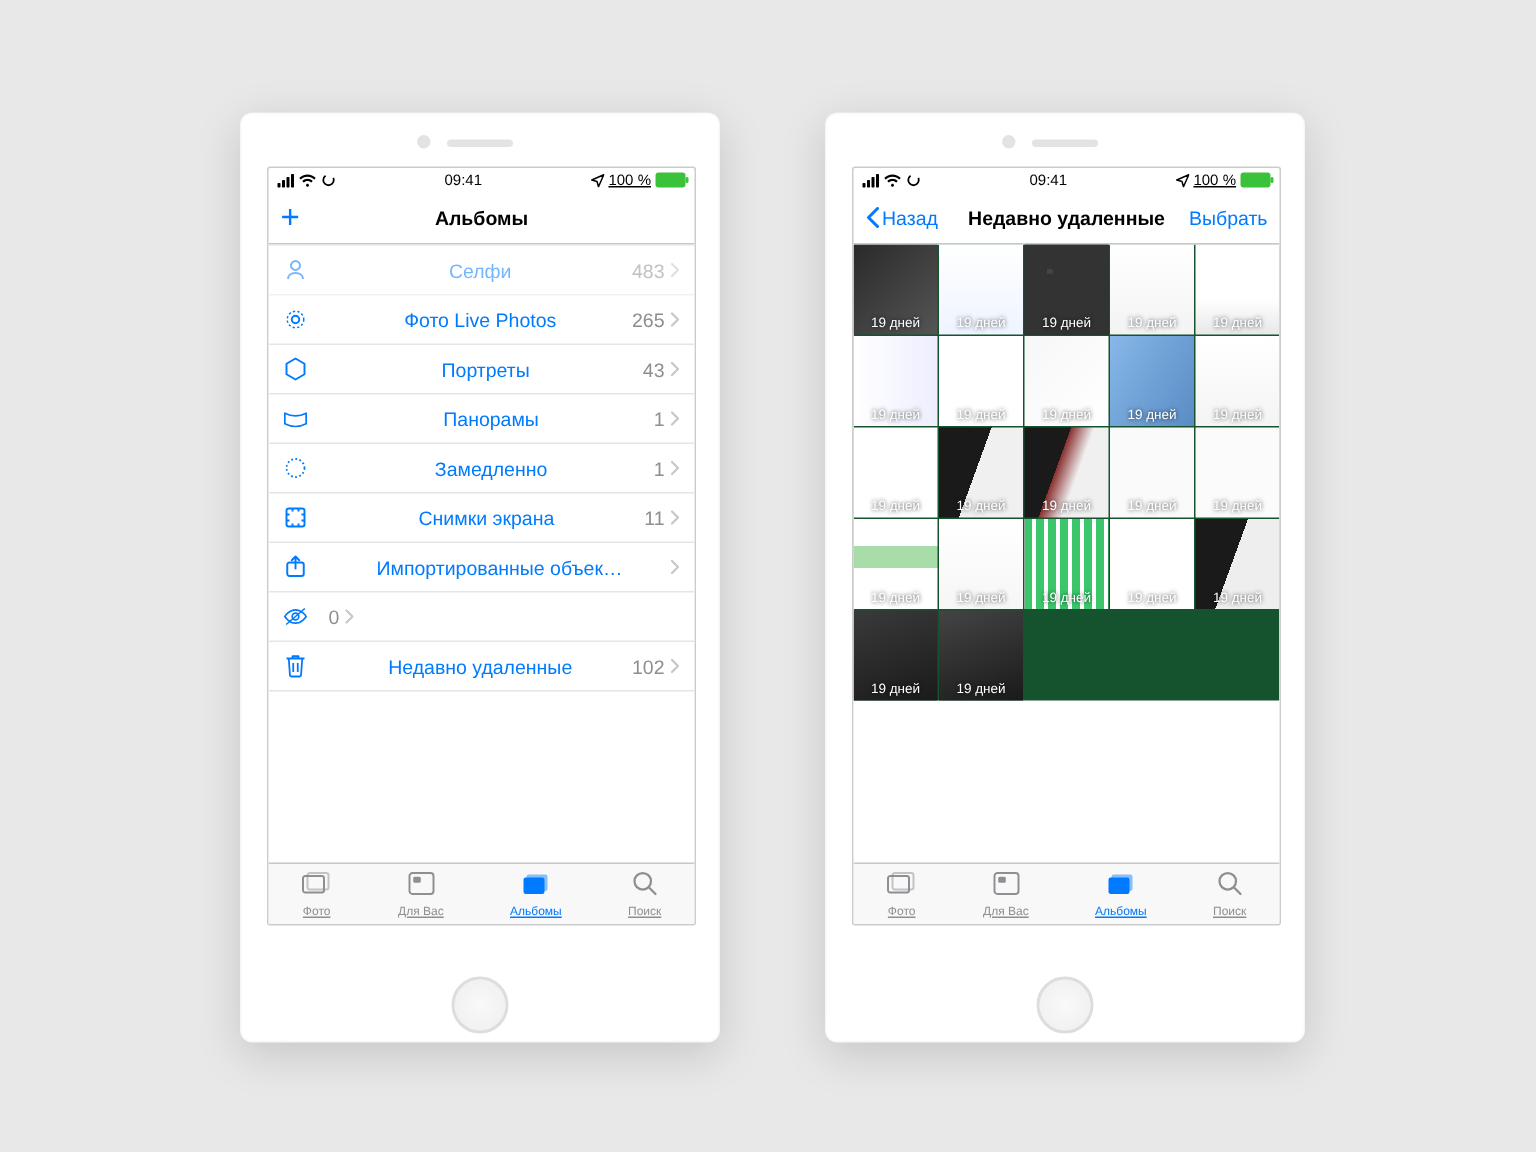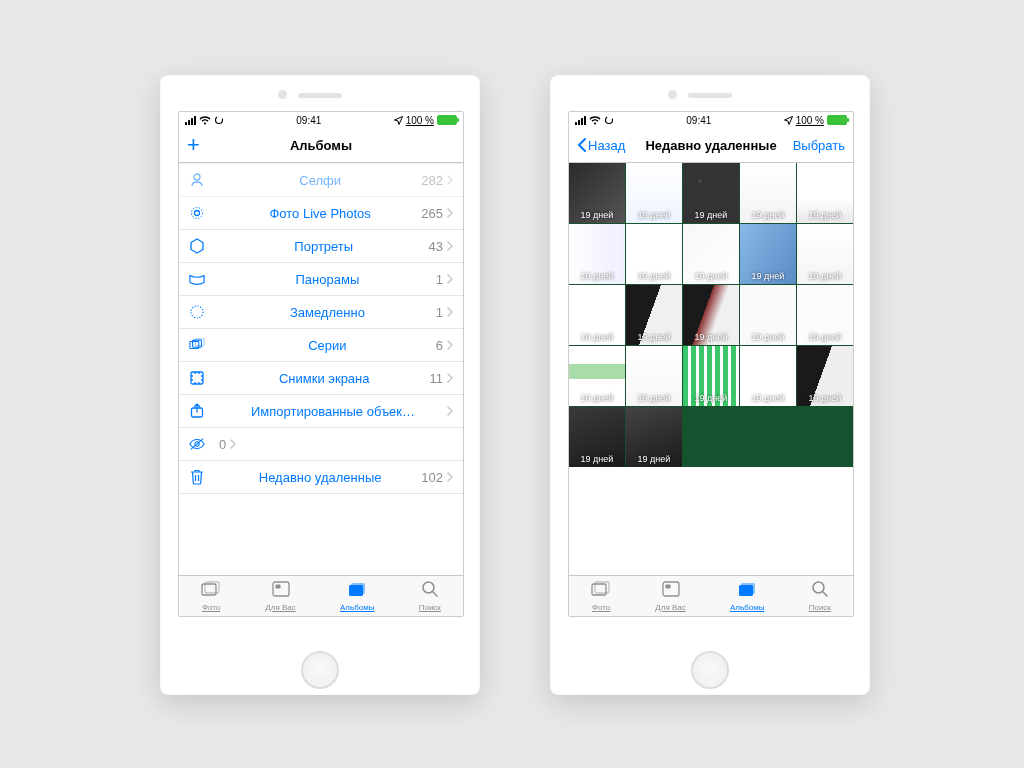--- a/index.html
+++ b/index.html
@@ -143,21 +143,21 @@
     <div class="content" style="overflow-y:hidden;text-align:center;">
       <div id="rows1">
           <div class="listrow firstrow" style="opacity: 0.55;">
             <span class="licon">
               <svg width="16" height="16" viewBox="0 0 16 16">
                 <circle cx="8" cy="5" r="3" stroke="#007aff" fill="none" stroke-width="1.3"></circle>
                 <path d="M3 14c0-2.5 2.2-4 5-4s5 1.5 5 4" stroke="#007aff" fill="none" stroke-width="1.3"></path>
               </svg>
             </span>
             <span class="llabel">Селфи</span>
-            <span class="lcount">282</span>
+            <span class="lcount">483</span>
             <span class="chev">
               <svg width="6" height="10" viewBox="0 0 6 10">
                 <path d="M1 1l4 4-4 4" stroke="#c7c7cc" stroke-width="1.5" fill="none" stroke-linecap="round" stroke-linejoin="round"></path>
               </svg>
             </span>
           </div>
           <div class="listrow">
             <span class="licon">
               <svg width="16" height="16" viewBox="0 0 16 16">
                 <circle cx="8" cy="8" r="2.5" stroke="#007aff" fill="none" stroke-width="1.3"></circle>
@@ -201,36 +201,20 @@
             </span>
           </div>
           <div class="listrow">
             <span class="licon">
               <svg width="16" height="16" viewBox="0 0 16 16">
                 <circle cx="8" cy="8" r="6" stroke="#007aff" fill="none" stroke-width="1.2" stroke-dasharray="1.2 1.6"></circle>
               </svg>
             </span>
             <span class="llabel">Замедленно</span>
             <span class="lcount">1</span>
-            <span class="chev">
-              <svg width="6" height="10" viewBox="0 0 6 10">
-                <path d="M1 1l4 4-4 4" stroke="#c7c7cc" stroke-width="1.5" fill="none" stroke-linecap="round" stroke-linejoin="round"></path>
-              </svg>
-            </span>
-          </div>
-          <div class="listrow">
-            <span class="licon">
-              <svg width="18" height="14" viewBox="0 0 18 14">
-                <rect x="1" y="3" width="10" height="8" rx="1" stroke="#007aff" fill="none" stroke-width="1.2"></rect>
-                <rect x="4" y="1.5" width="10" height="8" rx="1" stroke="#007aff" fill="none" stroke-width="1.2"></rect>
-                <rect x="7" y="0" width="10" height="8" rx="1" stroke="#007aff" fill="none" stroke-width="1.2" opacity=".4"></rect>
-              </svg>
-            </span>
-            <span class="llabel">Серии</span>
-            <span class="lcount">6</span>
             <span class="chev">
               <svg width="6" height="10" viewBox="0 0 6 10">
                 <path d="M1 1l4 4-4 4" stroke="#c7c7cc" stroke-width="1.5" fill="none" stroke-linecap="round" stroke-linejoin="round"></path>
               </svg>
             </span>
           </div>
           <div class="listrow">
             <span class="licon">
               <svg width="16" height="16" viewBox="0 0 16 16">
                 <rect x="2" y="2" width="12" height="12" rx="1.5" stroke="#007aff" fill="none" stroke-width="1.3"></rect>

